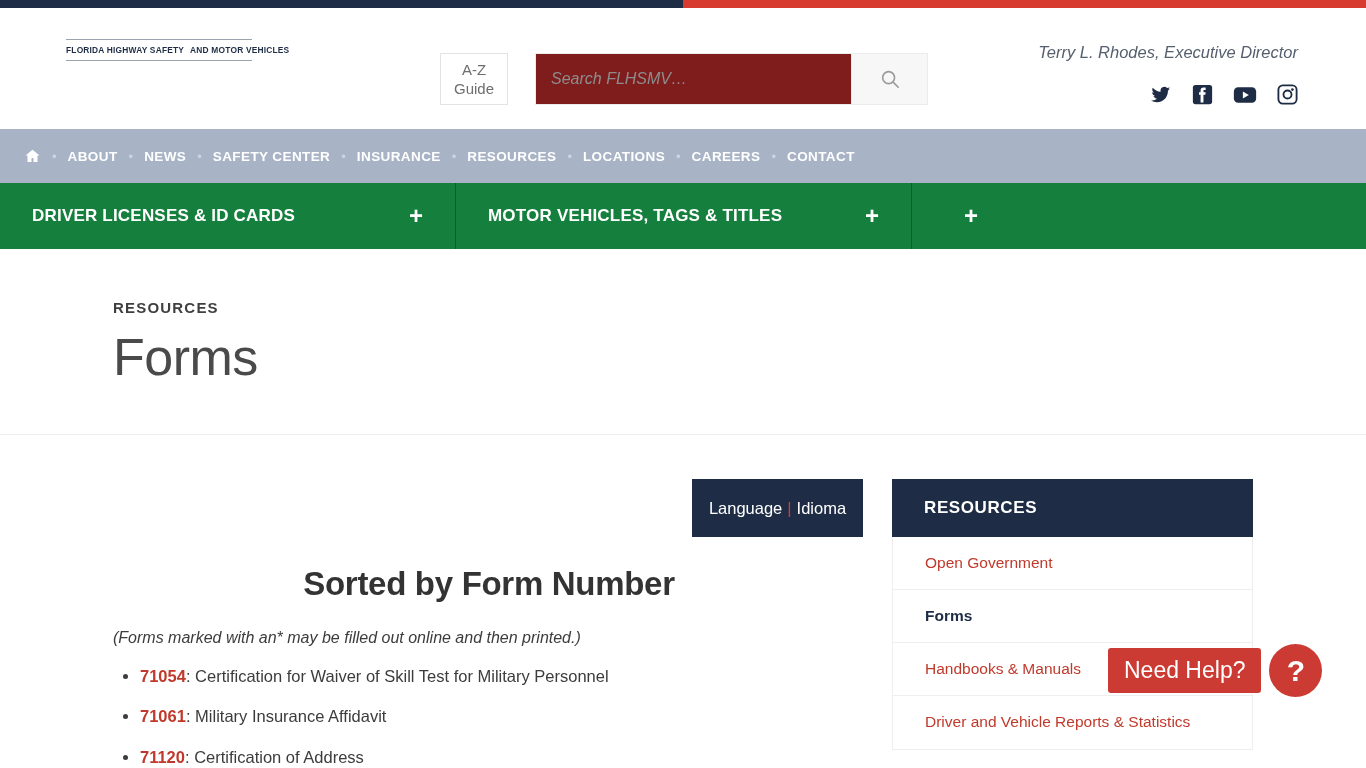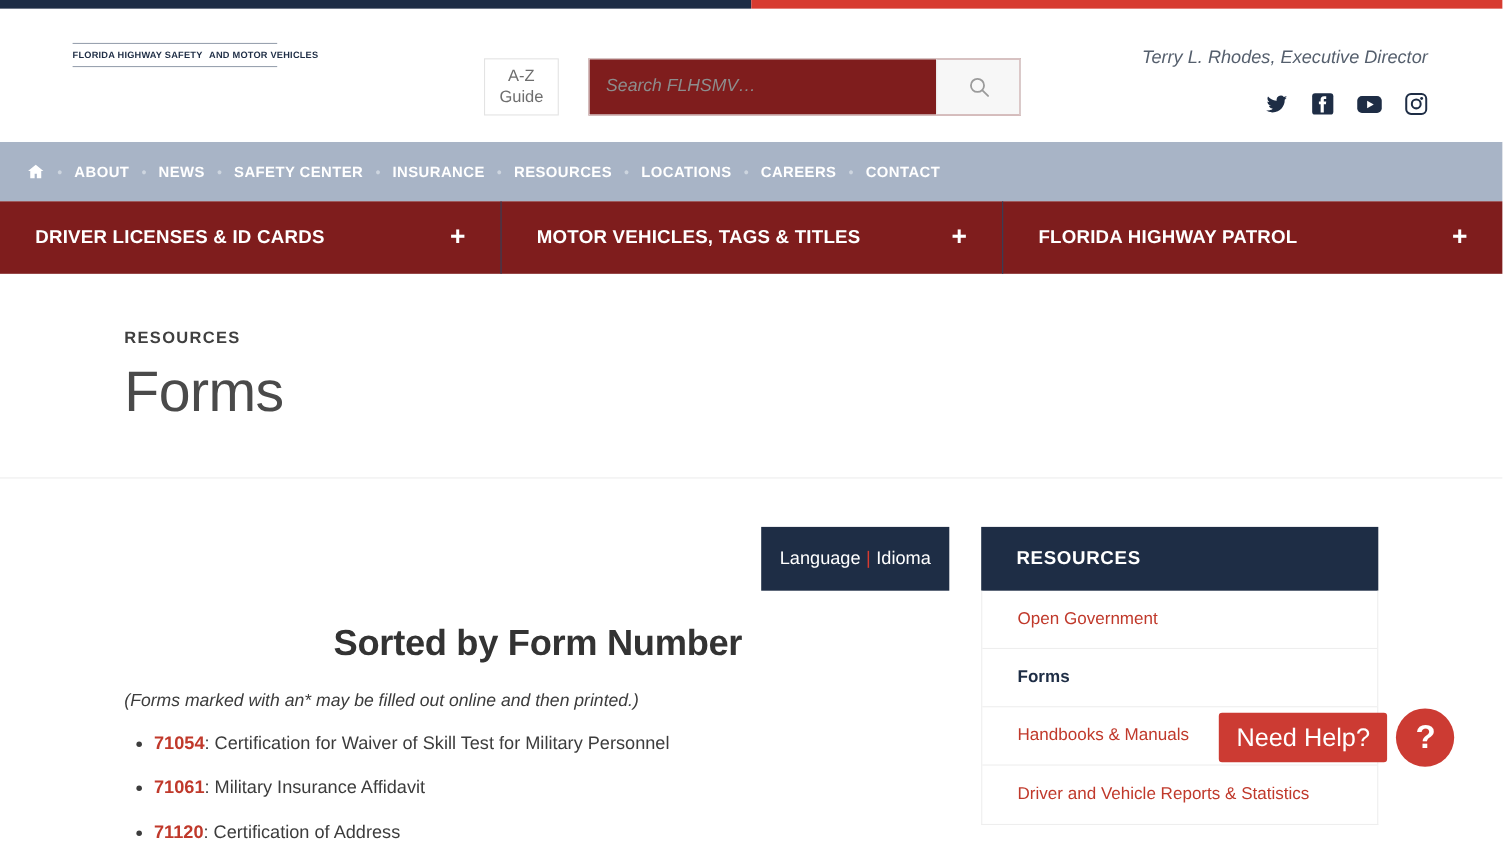--- a/index.html
+++ b/index.html
@@ -161,21 +161,21 @@
     color: #cdd5df;
     font-size: 13px;
     line-height: 1;
     padding: 0 1px;
   }
   .home-icon { display: inline-flex; align-items: center; padding: 0 10px; cursor: pointer; }
 
   
   .nav-mega {
     height: 66px;
-    background: #7f1d1d;
+    background: #15803d;
     display: flex;
   }
   .mega-item {
     display: flex;
     align-items: center;
     justify-content: space-between;
     padding: 0 32px;
     color: #ffffff;
     cursor: pointer;
     border-right: 1px solid #33415a;
@@ -429,21 +429,20 @@
 <div class="nav-mega">
   <div class="mega-item">
     <span class="mega-label">DRIVER LICENSES &amp; ID CARDS</span>
     <span class="mega-plus">+</span>
   </div>
   <div class="mega-item">
     <span class="mega-label">MOTOR VEHICLES, TAGS &amp; TITLES</span>
     <span class="mega-plus">+</span>
   </div>
   <div class="mega-item">
-    <span class="mega-label">FLORIDA HIGHWAY PATROL</span>
     <span class="mega-plus">+</span>
   </div>
 </div>
 
 <div class="hero">
   <div class="eyebrow">RESOURCES</div>
   <div class="page-title">Forms</div>
 </div>
 
 <div class="content-area">

